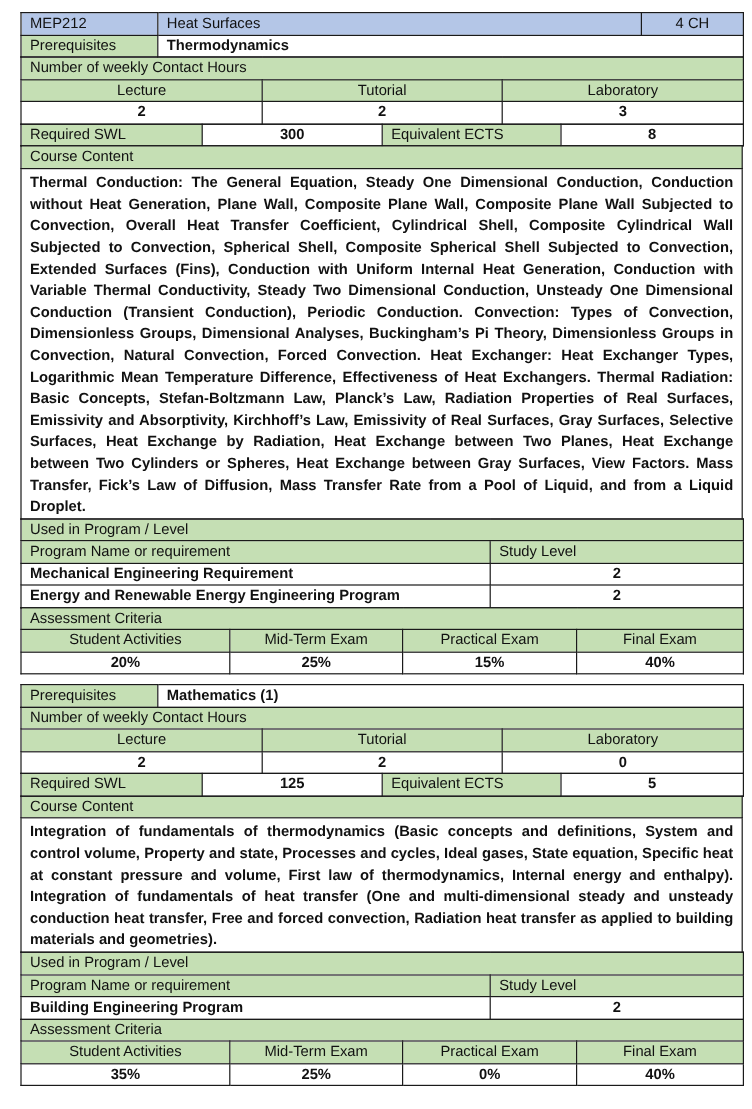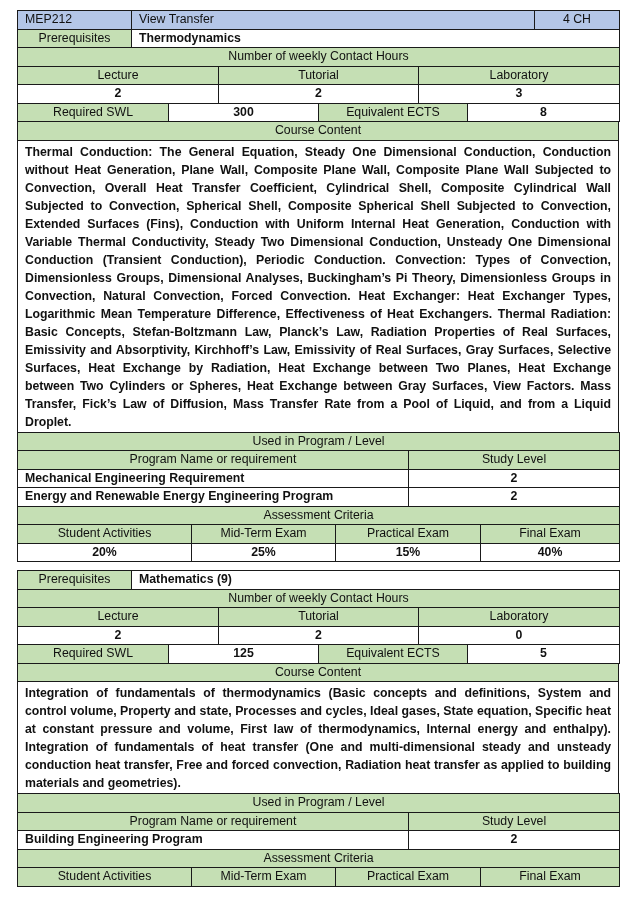--- a/index.html
+++ b/index.html
@@ -1,41 +1,41 @@
 <!DOCTYPE html>
 <html><head>
 <meta charset="utf-8">
 <style>
   html, body { margin: 0; padding: 0; background: #ffffff; }
   body { width: 627px; height: 924px; position: relative; font-family: "Liberation Sans", sans-serif; font-size: 12.3px; color: #111; }
   .course { position: absolute; left: 17px; width: 602px; }
   table { border-collapse: collapse; width: 602px; table-layout: fixed; padding-left: 16px; }
   td { border: 1px solid #1a1a1a; padding: 0 7px; height: 17.5px; line-height: 17px; white-space: nowrap; overflow: hidden; vertical-align: middle; }
-  .g { background: #c5dfb4; text-align: center; }
+  .g { background: #c5dfb4; }
   .b { background: #b4c6e7; }
   .w { background: #ffffff; font-weight: bold; }
   .c { text-align: center; }
   td.content { white-space: normal; text-align: justify; line-height: 18px; padding: 2px 7px 1px 7px; height: auto; }
   .t2 { top: 570px; }
   .t1 { top: 10px; }
 </style>
 </head>
 <body>
 
 <div class="course t1">
   <table>
     <colgroup>
         <col style="width:114px">
         <col style="width:403px">
         <col style="width:85px">
       </colgroup>
     <tbody>
         <tr>
       <td class="b">MEP212</td>
-      <td class="b">View Transfer</td>
+      <td class="b">Heat Surfaces</td>
       <td class="b c">4 CH</td>
     </tr>
     <tr>
       <td class="g">Prerequisites</td>
       <td class="w" colspan="2">Thermodynamics</td>
     </tr>
   </tbody>
     </table>
   <table style="margin-top:-1px">
     <colgroup>
@@ -138,21 +138,21 @@
 <div class="course t2">
   <table>
     <colgroup>
         <col style="width:114px">
         <col style="width:403px">
         <col style="width:85px">
       </colgroup>
     <tbody>
     <tr>
       <td class="g">Prerequisites</td>
-      <td class="w" colspan="2">Mathematics (9)</td>
+      <td class="w" colspan="2">Mathematics (1)</td>
     </tr>
   </tbody>
     </table>
   <table style="margin-top:-1px">
     <colgroup>
         <col style="width:201px">
         <col style="width:200px">
         <col style="width:201px">
       </colgroup>
     <tbody>
@@ -226,15 +226,21 @@
     <tbody>
         <tr>
           <td class="g" colspan="4">Assessment Criteria</td>
         </tr>
     <tr>
       <td class="g c">Student Activities</td>
       <td class="g c">Mid-Term Exam</td>
       <td class="g c">Practical Exam</td>
       <td class="g c">Final Exam</td>
     </tr>
+    <tr>
+      <td class="w c">35%</td>
+      <td class="w c">25%</td>
+      <td class="w c">0%</td>
+      <td class="w c">40%</td>
+    </tr>
   </tbody>
     </table>
 </div>
 
 </body></html>

